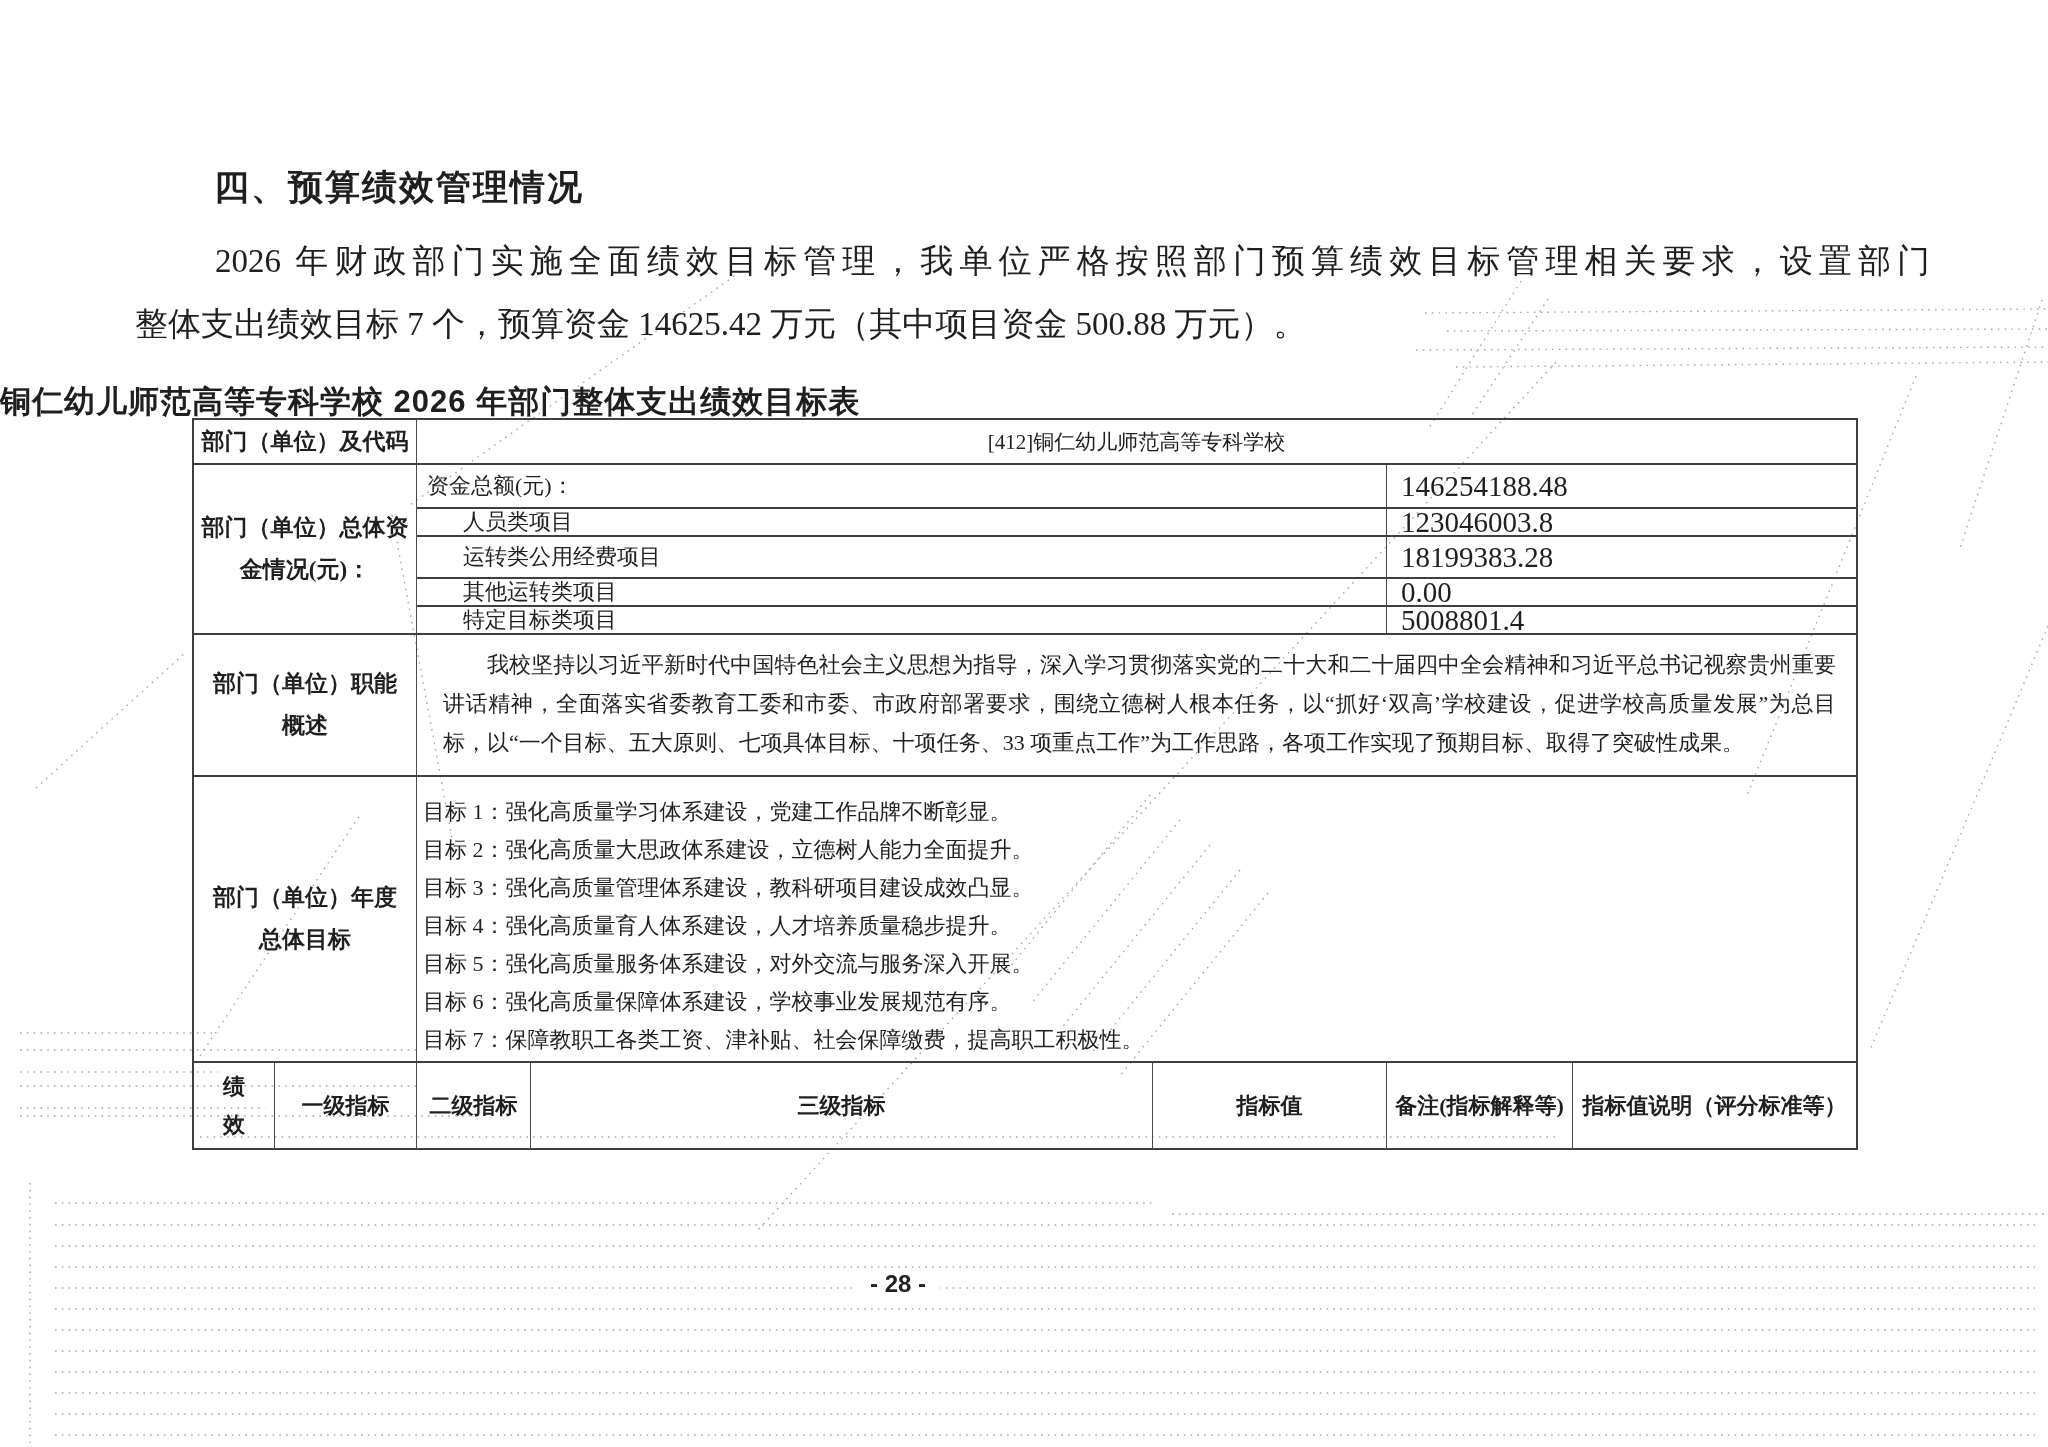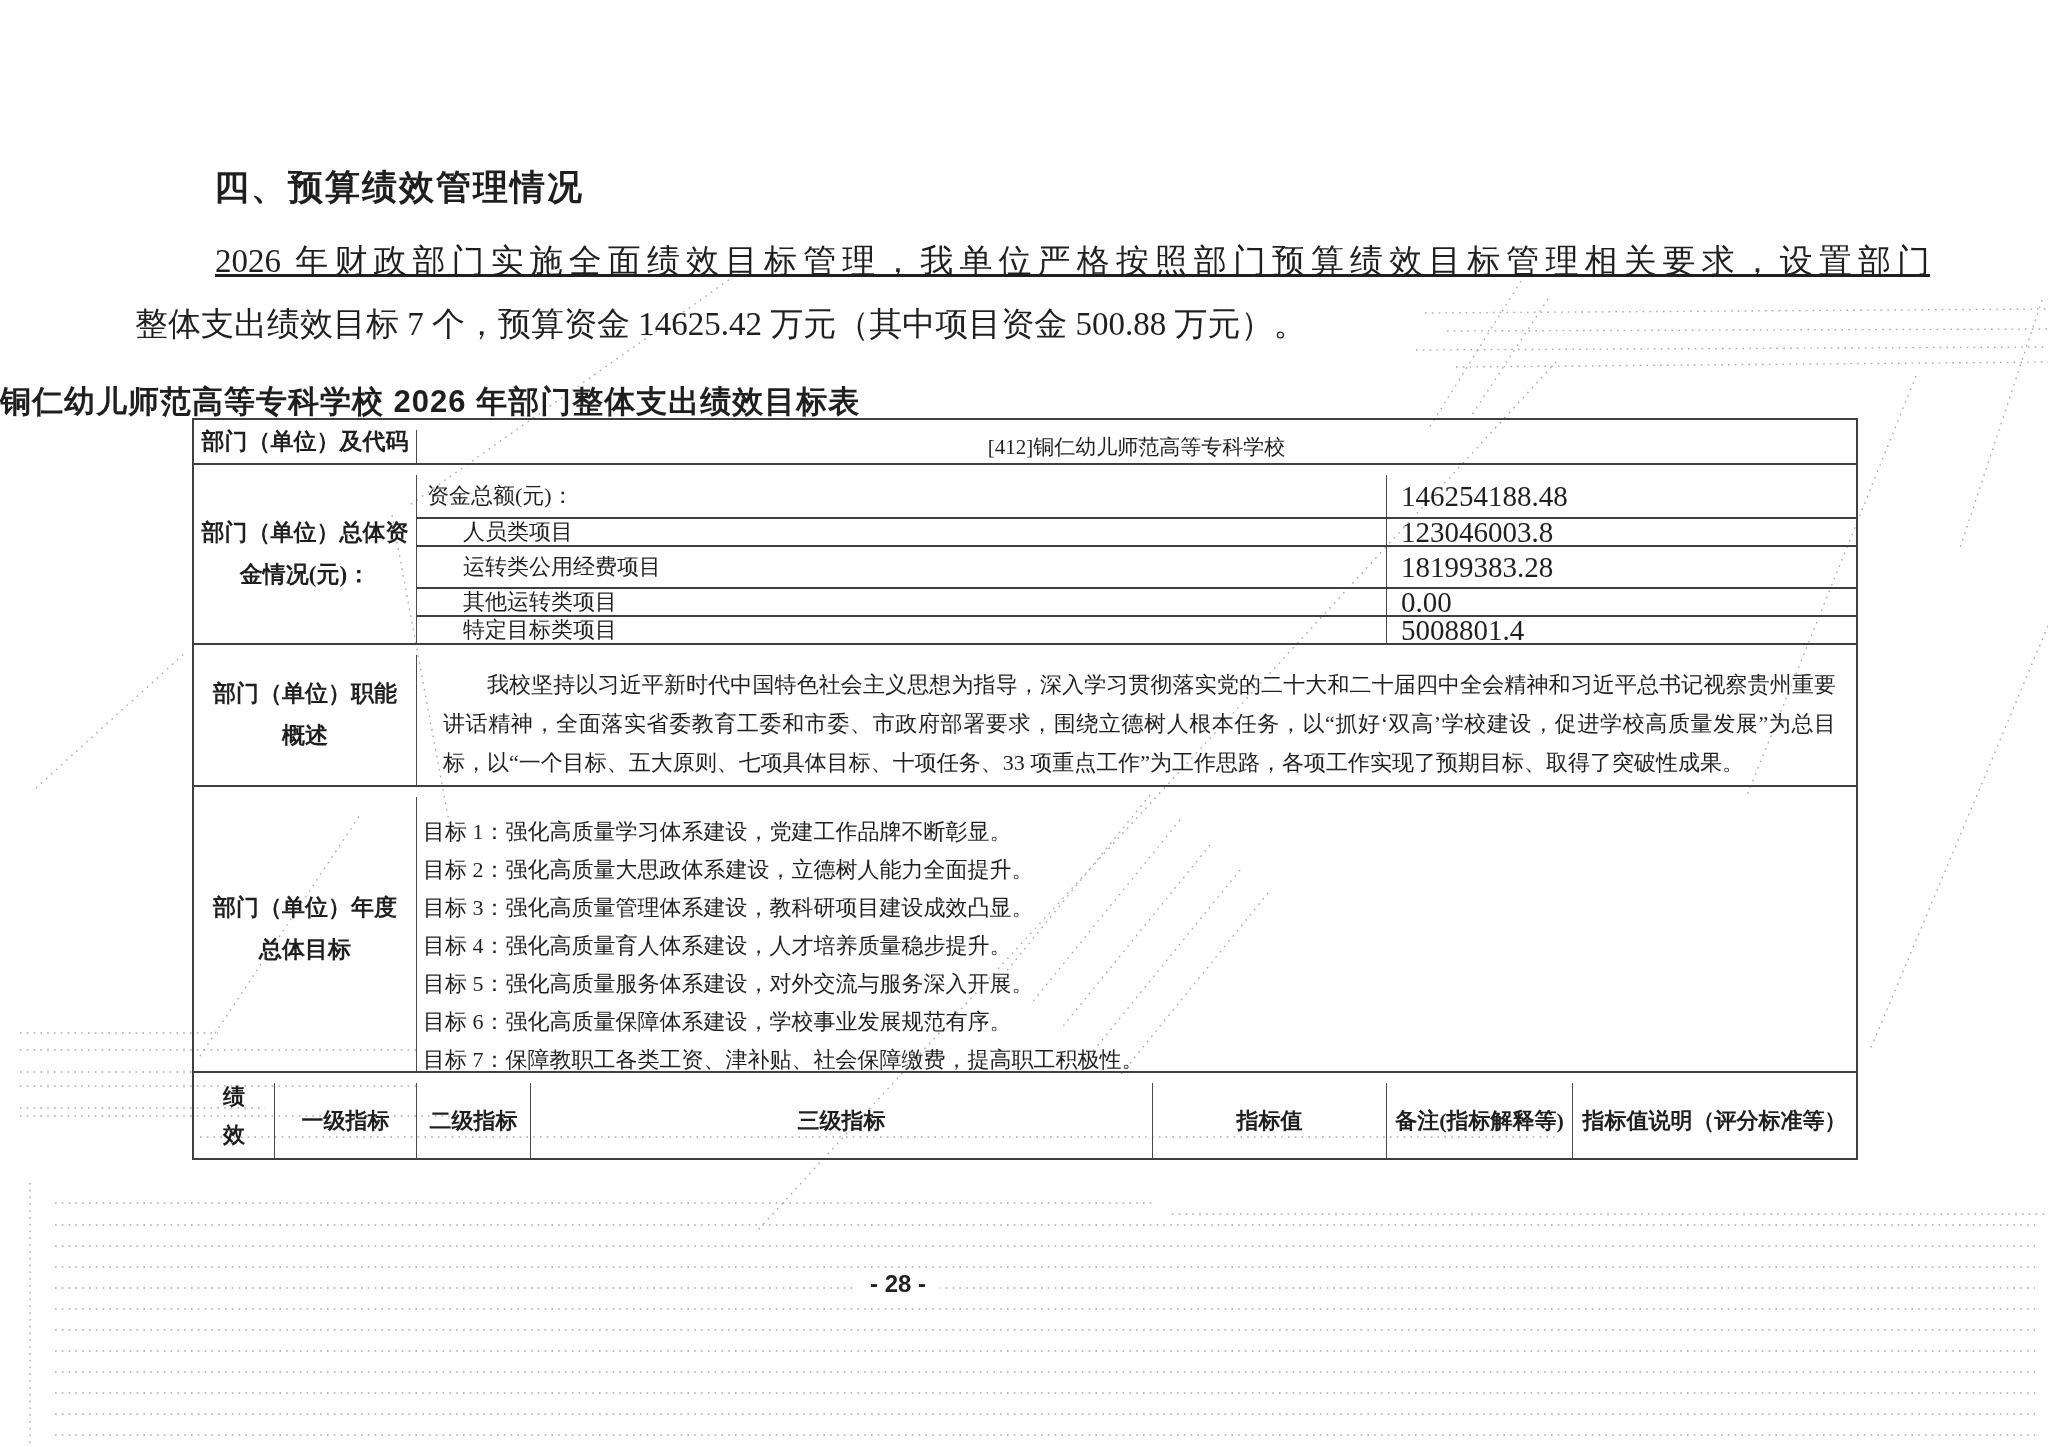--- a/index.html
+++ b/index.html
@@ -3,31 +3,31 @@
 <meta charset="utf-8">
 <style>
   html,body{margin:0;padding:0;background:#ffffff;}
   .page{position:relative;width:2048px;height:1447px;background:#ffffff;overflow:hidden;
         font-family:"Liberation Serif","DejaVu Serif",serif;color:#1f1f1f;}
   .artifacts{position:absolute;left:0;top:0;width:2048px;height:1447px;pointer-events:none;}
 
   .heading{position:absolute;left:214px;top:164px;font-family:"Liberation Sans","DejaVu Sans",sans-serif;
            font-weight:bold;font-size:35px;letter-spacing:2px;}
   .para-line1{position:absolute;left:215px;top:239px;width:1715px;font-size:33px;
-              text-align:justify;text-align-last:justify;white-space:normal;text-decoration:underline;}
+              text-align:justify;text-align-last:justify;white-space:normal;}
   .para-line2{position:absolute;left:135px;top:302px;width:1800px;font-size:33px;}
   .caption{position:absolute;left:0;top:381px;width:2048px;text-align:left;
            font-family:"Liberation Sans","DejaVu Sans",sans-serif;font-weight:bold;font-size:31px;letter-spacing:1px;}
 
   .tbl{position:absolute;left:192px;top:418px;width:1666px;box-sizing:border-box;
        border:2px solid #3f3f3f;display:flex;flex-direction:column;background:transparent;}
   .trow{display:flex;box-sizing:border-box;border-top:2px solid #3f3f3f;}
   .trow.first{border-top:none;}
   .cell{box-sizing:border-box;display:flex;align-items:center;}
-  .vline{border-left:1px solid #4a4a4a;margin-top:10px;}
+  .vline{border-left:1px solid #4a4a4a;}
   .colA{width:222px;flex:0 0 222px;flex-direction:column;justify-content:center;text-align:center;
         font-weight:bold;font-size:23px;line-height:42px;}
   .r1{height:43px;}
   .r1-val{flex:1;justify-content:center;font-size:21px;}
   .fundwrap{flex:1;display:flex;flex-direction:column;}
   .fundrow{display:flex;box-sizing:border-box;border-top:2px solid #3f3f3f;}
   .fundrow.first{border-top:none;}
   .fundlabel{flex:0 0 969px;width:969px;font-size:22px;padding-left:10px;}
   .fundlabel.indent{padding-left:46px;}
   .fundval{flex:1;font-size:29px;padding-left:14px;border-left:1px solid #4a4a4a;}

